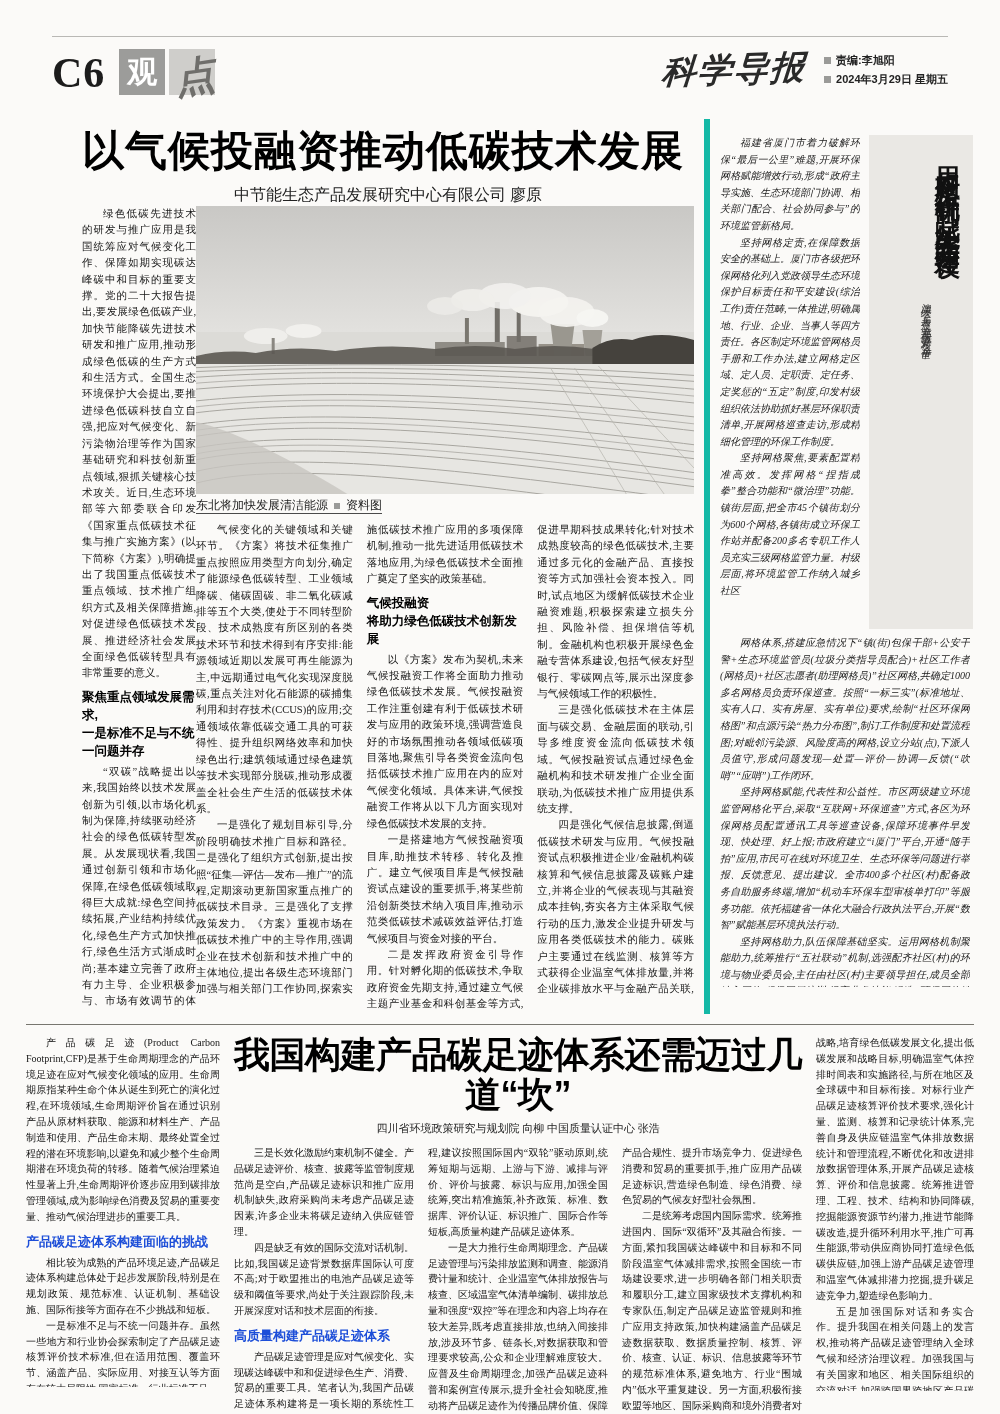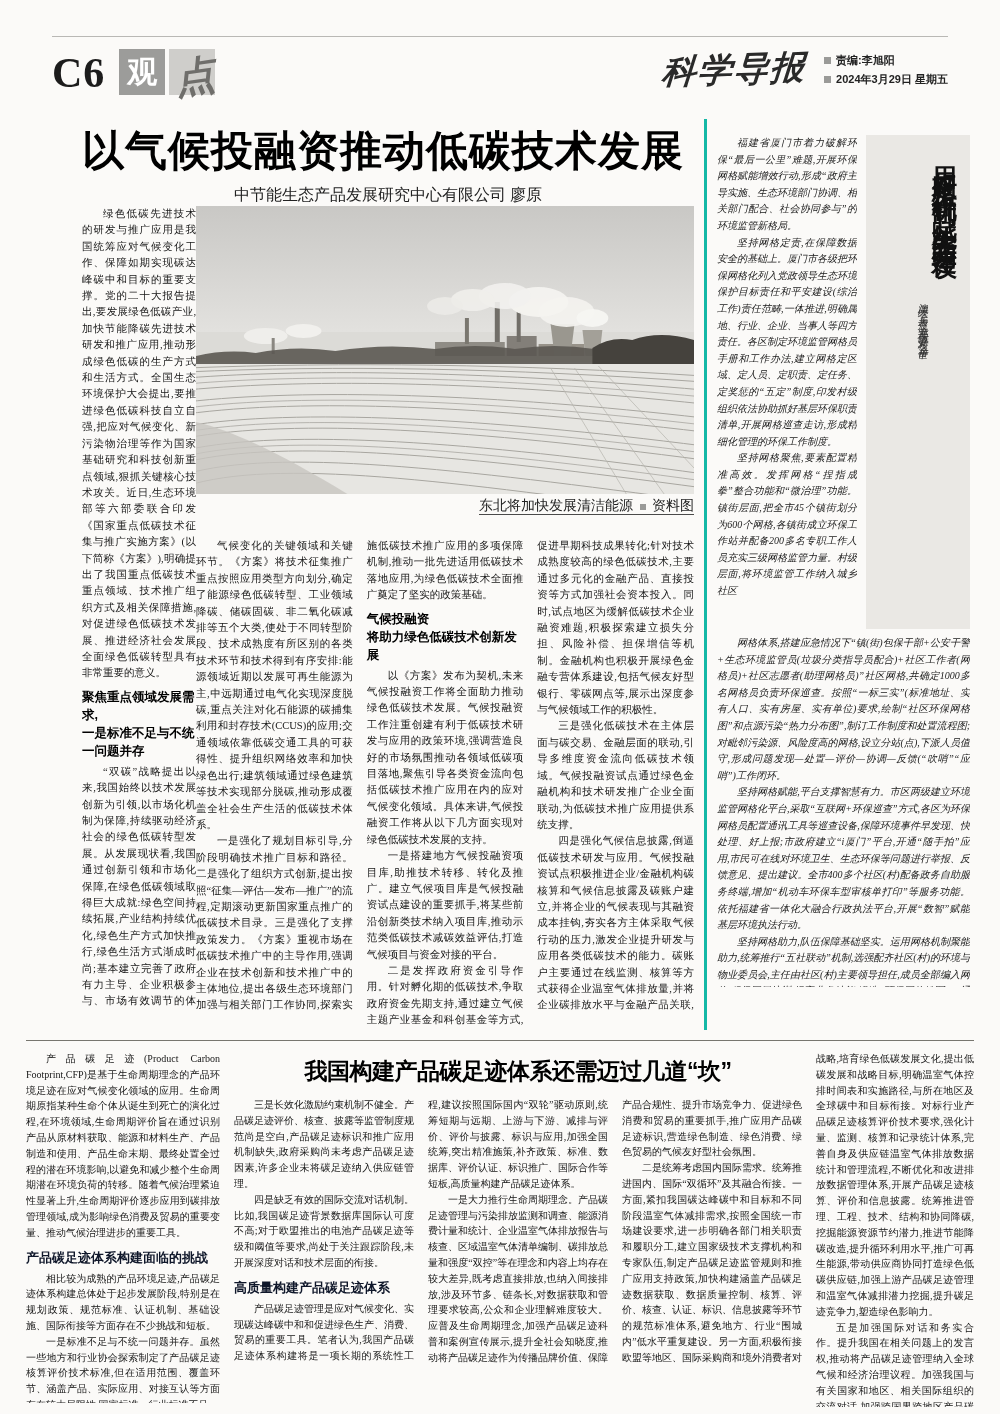--- a/index.html
+++ b/index.html
@@ -25,46 +25,46 @@
   
   .main-wrap{display:flex;margin-top:6px;}
   .main-article{width:678px;box-sizing:border-box;padding:0 10px 0 56px;}
   .main-headline{font-family:"Liberation Sans",sans-serif;font-weight:900;font-size:42px;letter-spacing:1px;text-align:left;margin:4px 0 6px 0;color:#000;}
   .main-byline{text-align:center;font-size:16px;color:#222;}
   .content-row{display:flex;}
   .col-narrow{width:114px;flex:none;height:806px;overflow:hidden;}
   .photo-area{flex:1;min-width:0;}
   .photo-frame{width:100%;height:288px;background:#dddcd9;}
   .photo-frame svg{display:block;width:100%;height:100%;}
-  .photo-caption{margin:3px 0 23px 0;text-align:right;font-size:14px;color:#222;}
+  .photo-caption{margin:3px 0 8px 0;text-align:left;font-size:12px;color:#222;}
   .photo-caption .cap{border-bottom:1px solid #4a4a4a;padding-bottom:1px;}
   .article-flow{height:492px;column-count:3;column-gap:14px;column-fill:auto;overflow:hidden;}
   p.body{margin:0;font-size:10.5px;line-height:16.4px;text-align:justify;text-justify:inter-ideograph;text-indent:2em;color:#161616;}
   .subhead{font-family:"Liberation Sans",sans-serif;font-weight:900;font-size:12.5px;line-height:18px;color:#000;margin:6px 0 4px 0;break-inside:avoid;}
 
   
-  .sidebar{width:266px;flex:none;box-sizing:border-box;border-left:3px solid #14b8a6;padding:16px 0 0 10px;}
+  .sidebar{width:266px;flex:none;box-sizing:border-box;border-left:6px solid #14b8a6;padding:16px 0 0 10px;}
   .sidebar-top{display:flex;}
   .sidebar-text{font-style:italic;font-size:10px;line-height:16.6px;text-align:justify;text-justify:inter-ideograph;color:#1a1a1a;}
   .sidebar-narrow{width:140px;height:500px;overflow:hidden;flex:none;}
   .vtitle-block{width:104px;height:494px;flex:none;margin-left:9px;background:#eae8e4;writing-mode:vertical-rl;box-sizing:border-box;padding:12px 8px;}
   .vtitle{font-family:"Liberation Sans",sans-serif;font-weight:900;font-size:25px;letter-spacing:5px;color:#111;}
   .vauthors{font-style:italic;font-size:10px;letter-spacing:2px;color:#333;padding-top:148px;margin-top:0;}
   .sidebar-wide{margin-top:0;height:352px;overflow:hidden;}
   .sidebar-text p{margin:0;text-indent:2em;}
 
   
   .bottom-section{margin-top:10px;border-top:1px solid #77766f;padding-top:10px;display:flex;gap:14px;}
   .b-left{width:194px;flex:none;height:352px;overflow:hidden;}
   .b-mid{flex:1;min-width:0;}
   .b-right{width:158px;flex:none;height:356px;overflow:hidden;}
-  .b-headline{font-family:"Liberation Sans",sans-serif;font-weight:900;font-size:23px;letter-spacing:-0.5px;text-align:center;color:#000;margin:0 0 6px 0;line-height:40px;}
+  .b-headline{font-family:"Liberation Sans",sans-serif;font-weight:900;font-size:36px;letter-spacing:-0.5px;text-align:center;color:#000;margin:0 0 6px 0;line-height:40px;}
   .b-byline{text-align:center;font-size:11px;color:#222;margin-bottom:9px;}
   .b-cols{height:280px;column-count:3;column-gap:14px;column-fill:auto;overflow:hidden;}
-  .b-sub{font-family:"Liberation Sans",sans-serif;font-weight:900;font-size:13px;margin:8px 0 4px 0;color:#0f172a;break-inside:avoid;}
+  .b-sub{font-family:"Liberation Sans",sans-serif;font-weight:900;font-size:13px;margin:8px 0 4px 0;color:#1d4ed8;break-inside:avoid;}
   .b-left p.body,.b-cols p.body,.b-right p.body{font-size:10px;line-height:15.8px;}
 </style>
 </head>
 <body>
 
 <div class="page">
 
   <div class="page-header">
     <div class="header-rule"></div>
     <div class="header-row">
@@ -200,38 +200,39 @@
           <p>坚持网格定责,在保障数据安全的基础上。厦门市各级把环保网格化列入党政领导生态环境保护目标责任和平安建设(综治工作)责任范畴,一体推进,明确属地、行业、企业、当事人等四方责任。各区制定环境监管网格员手册和工作办法,建立网格定区域、定人员、定职责、定任务、定奖惩的“五定”制度,印发村级组织依法协助抓好基层环保职责清单,开展网格巡查走访,形成精细化管理的环保工作制度。</p>
           <p>坚持网格聚焦,要素配置精准高效。发挥网格“捏指成拳”整合功能和“微治理”功能。镇街层面,把全市45个镇街划分为600个网格,各镇街成立环保工作站并配备200多名专职工作人员充实三级网格监管力量。村级层面,将环境监管工作纳入城乡社区</p>
         </div>
         <div class="vtitle-block">
           <div class="vtitle">用好网格工作机制  赋能生态文明建设</div>
           <div class="vauthors">澳门大学 岳天晨  中共厦门市委党校 岳世平</div>
         </div>
       </div>
       <div class="sidebar-text sidebar-wide">
         <p>网格体系,搭建应急情况下“镇(街)包保干部+公安干警+生态环境监管员(垃圾分类指导员配合)+社区工作者(网格员)+社区志愿者(助理网格员)”社区网格,共确定1000多名网格员负责环保巡查。按照“一标三实”(标准地址、实有人口、实有房屋、实有单位)要求,绘制“社区环保网格图”和点源污染“热力分布图”,制订工作制度和处置流程图;对毗邻污染源、风险度高的网格,设立分站(点),下派人员值守,形成问题发现—处置—评价—协调—反馈(“吹哨”“应哨”)工作闭环。</p>
-        <p>坚持网格赋能,平台支撑智慧有力。市区两级建立环境监管网格化平台,采取“互联网+环保巡查”方式,各区为环保网格员配置通讯工具等巡查设备,保障环境事件早发现、快处理、好上报;市政府建立“i厦门”平台,开通“随手拍”应用,市民可在线对环境卫生、生态环保等问题进行举报、反馈意见、提出建议。全市400多个社区(村)配备政务自助服务终端,增加“机动车环保车型审核单打印”等服务功能。依托福建省一体化大融合行政执法平台,开展“数智”赋能基层环境执法行动。</p>
+        <p>坚持网格赋能,代表性和公益性。市区两级建立环境监管网格化平台,采取“互联网+环保巡查”方式,各区为环保网格员配置通讯工具等巡查设备,保障环境事件早发现、快处理、好上报;市政府建立“i厦门”平台,开通“随手拍”应用,市民可在线对环境卫生、生态环保等问题进行举报、反馈意见、提出建议。全市400多个社区(村)配备政务自助服务终端,增加“机动车环保车型审核单打印”等服务功能。依托福建省一体化大融合行政执法平台,开展“数智”赋能基层环境执法行动。</p>
         <p>坚持网格助力,队伍保障基础坚实。运用网格机制聚能助力,统筹推行“五社联动”机制,选强配齐社区(村)的环境与物业委员会,主任由社区(村)主要领导担任,成员全部编入网格,积极开展培训,提高业务技能,锻造“环保网格铁军”。通过公开招聘和购买服务等方式,引进各类专业人员,建立专业人才库,壮大基层力量。全市社区居委会均配备了两名“垃圾分类指导员”。培育了环保协会等一批社会组织,鼓励设立社区环保冠名基金,引导实施公益创投环保项目。组织党员干部到社区报到参加环保活动,动员小区物业人员等担任助理网格员。支持党组织健全、管理规范的环保社会组织优先承接政府转移职能和服务项目。</p>
 
       </div>
     </div>
   </div>
 
   <div class="bottom-section">
     <div class="b-left">
       <p class="body">产品碳足迹(Product Carbon Footprint,CFP)是基于生命周期理念的产品环境足迹在应对气候变化领域的应用。生命周期原指某种生命个体从诞生到死亡的演化过程,在环境领域,生命周期评价旨在通过识别产品从原材料获取、能源和材料生产、产品制造和使用、产品生命末期、最终处置全过程的潜在环境影响,以避免和减少整个生命周期潜在环境负荷的转移。随着气候治理紧迫性显著上升,生命周期评价逐步应用到碳排放管理领域,成为影响绿色消费及贸易的重要变量、推动气候治理进步的重要工具。</p>
       <div class="b-sub">产品碳足迹体系构建面临的挑战</div>
       <p class="body">相比较为成熟的产品环境足迹,产品碳足迹体系构建总体处于起步发展阶段,特别是在规划政策、规范标准、认证机制、基础设施、国际衔接等方面存在不少挑战和短板。</p>
       <p class="body">一是标准不足与不统一问题并存。虽然一些地方和行业协会探索制定了产品碳足迹核算评价技术标准,但在适用范围、覆盖环节、涵盖产品、实际应用、对接互认等方面存在较大局限性,国家标准、行业标准不足。</p>
 
     </div>
 
     <div class="b-mid">
       <h2 class="b-headline">我国构建产品碳足迹体系还需迈过几道“坎”</h2>
+      <div class="b-byline">四川省环境政策研究与规划院  向柳    中国质量认证中心  张浩</div>
       <div class="b-cols">
         <p class="body">三是长效化激励约束机制不健全。产品碳足迹评价、核查、披露等监管制度规范尚是空白,产品碳足迹标识和推广应用机制缺失,政府采购尚未考虑产品碳足迹因素,许多企业未将碳足迹纳入供应链管理。</p>
         <p class="body">四是缺乏有效的国际交流对话机制。比如,我国碳足迹背景数据库国际认可度不高;对于欧盟推出的电池产品碳足迹等级和阈值等要求,尚处于关注跟踪阶段,未开展深度对话和技术层面的衔接。</p>
         <div class="b-sub">高质量构建产品碳足迹体系</div>
         <p class="body">产品碳足迹管理是应对气候变化、实现碳达峰碳中和和促进绿色生产、消费、贸易的重要工具。笔者认为,我国产品碳足迹体系构建将是一项长期的系统性工程,建议按照国际国内“双轮”驱动原则,统筹短期与远期、上游与下游、减排与评价、评价与披露、标识与应用,加强全国统筹,突出精准施策,补齐政策、标准、数据库、评价认证、标识推广、国际合作等短板,高质量构建产品碳足迹体系。</p>
         <p class="body">一是大力推行生命周期理念。产品碳足迹管理与污染排放监测和调查、能源消费计量和统计、企业温室气体排放报告与核查、区域温室气体清单编制、碳排放总量和强度“双控”等在理念和内容上均存在较大差异,既考虑直接排放,也纳入间接排放,涉及环节多、链条长,对数据获取和管理要求较高,公众和企业理解难度较大。应普及生命周期理念,加强产品碳足迹科普和案例宣传展示,提升全社会知晓度,推动将产品碳足迹作为传播品牌价值、保障产品合规性、提升市场竞争力、促进绿色消费和贸易的重要抓手,推广应用产品碳足迹标识,营造绿色制造、绿色消费、绿色贸易的气候友好型社会氛围。</p>
         <p class="body">二是统筹考虑国内国际需求。统筹推进国内、国际“双循环”及其融合衔接。一方面,紧扣我国碳达峰碳中和目标和不同阶段温室气体减排需求,按照全国统一市场建设要求,进一步明确各部门相关职责和履职分工,建立国家级技术支撑机构和专家队伍,制定产品碳足迹监管规则和推广应用支持政策,加快构建涵盖产品碳足迹数据获取、数据质量控制、核算、评价、核查、认证、标识、信息披露等环节的规范标准体系,避免地方、行业“围城内”低水平重复建设。另一方面,积极衔接欧盟等地区、国际采购商和境外消费者对产品碳足迹管理的要求和倾向,重点面向动力电池、太阳能电池片、汽车、电子产品、纺织品等重点产品,引导和推动出口企业按照地区规则或国际标准,逐步开展中间产品“从摇篮到大门”的部分生命周期产品碳足迹和终端产品“从摇篮到坟墓”的全生命周期产品碳足迹核算评价,提升出口产品核算评价覆盖率和有效性。</p>
 
       </div>
     </div>

